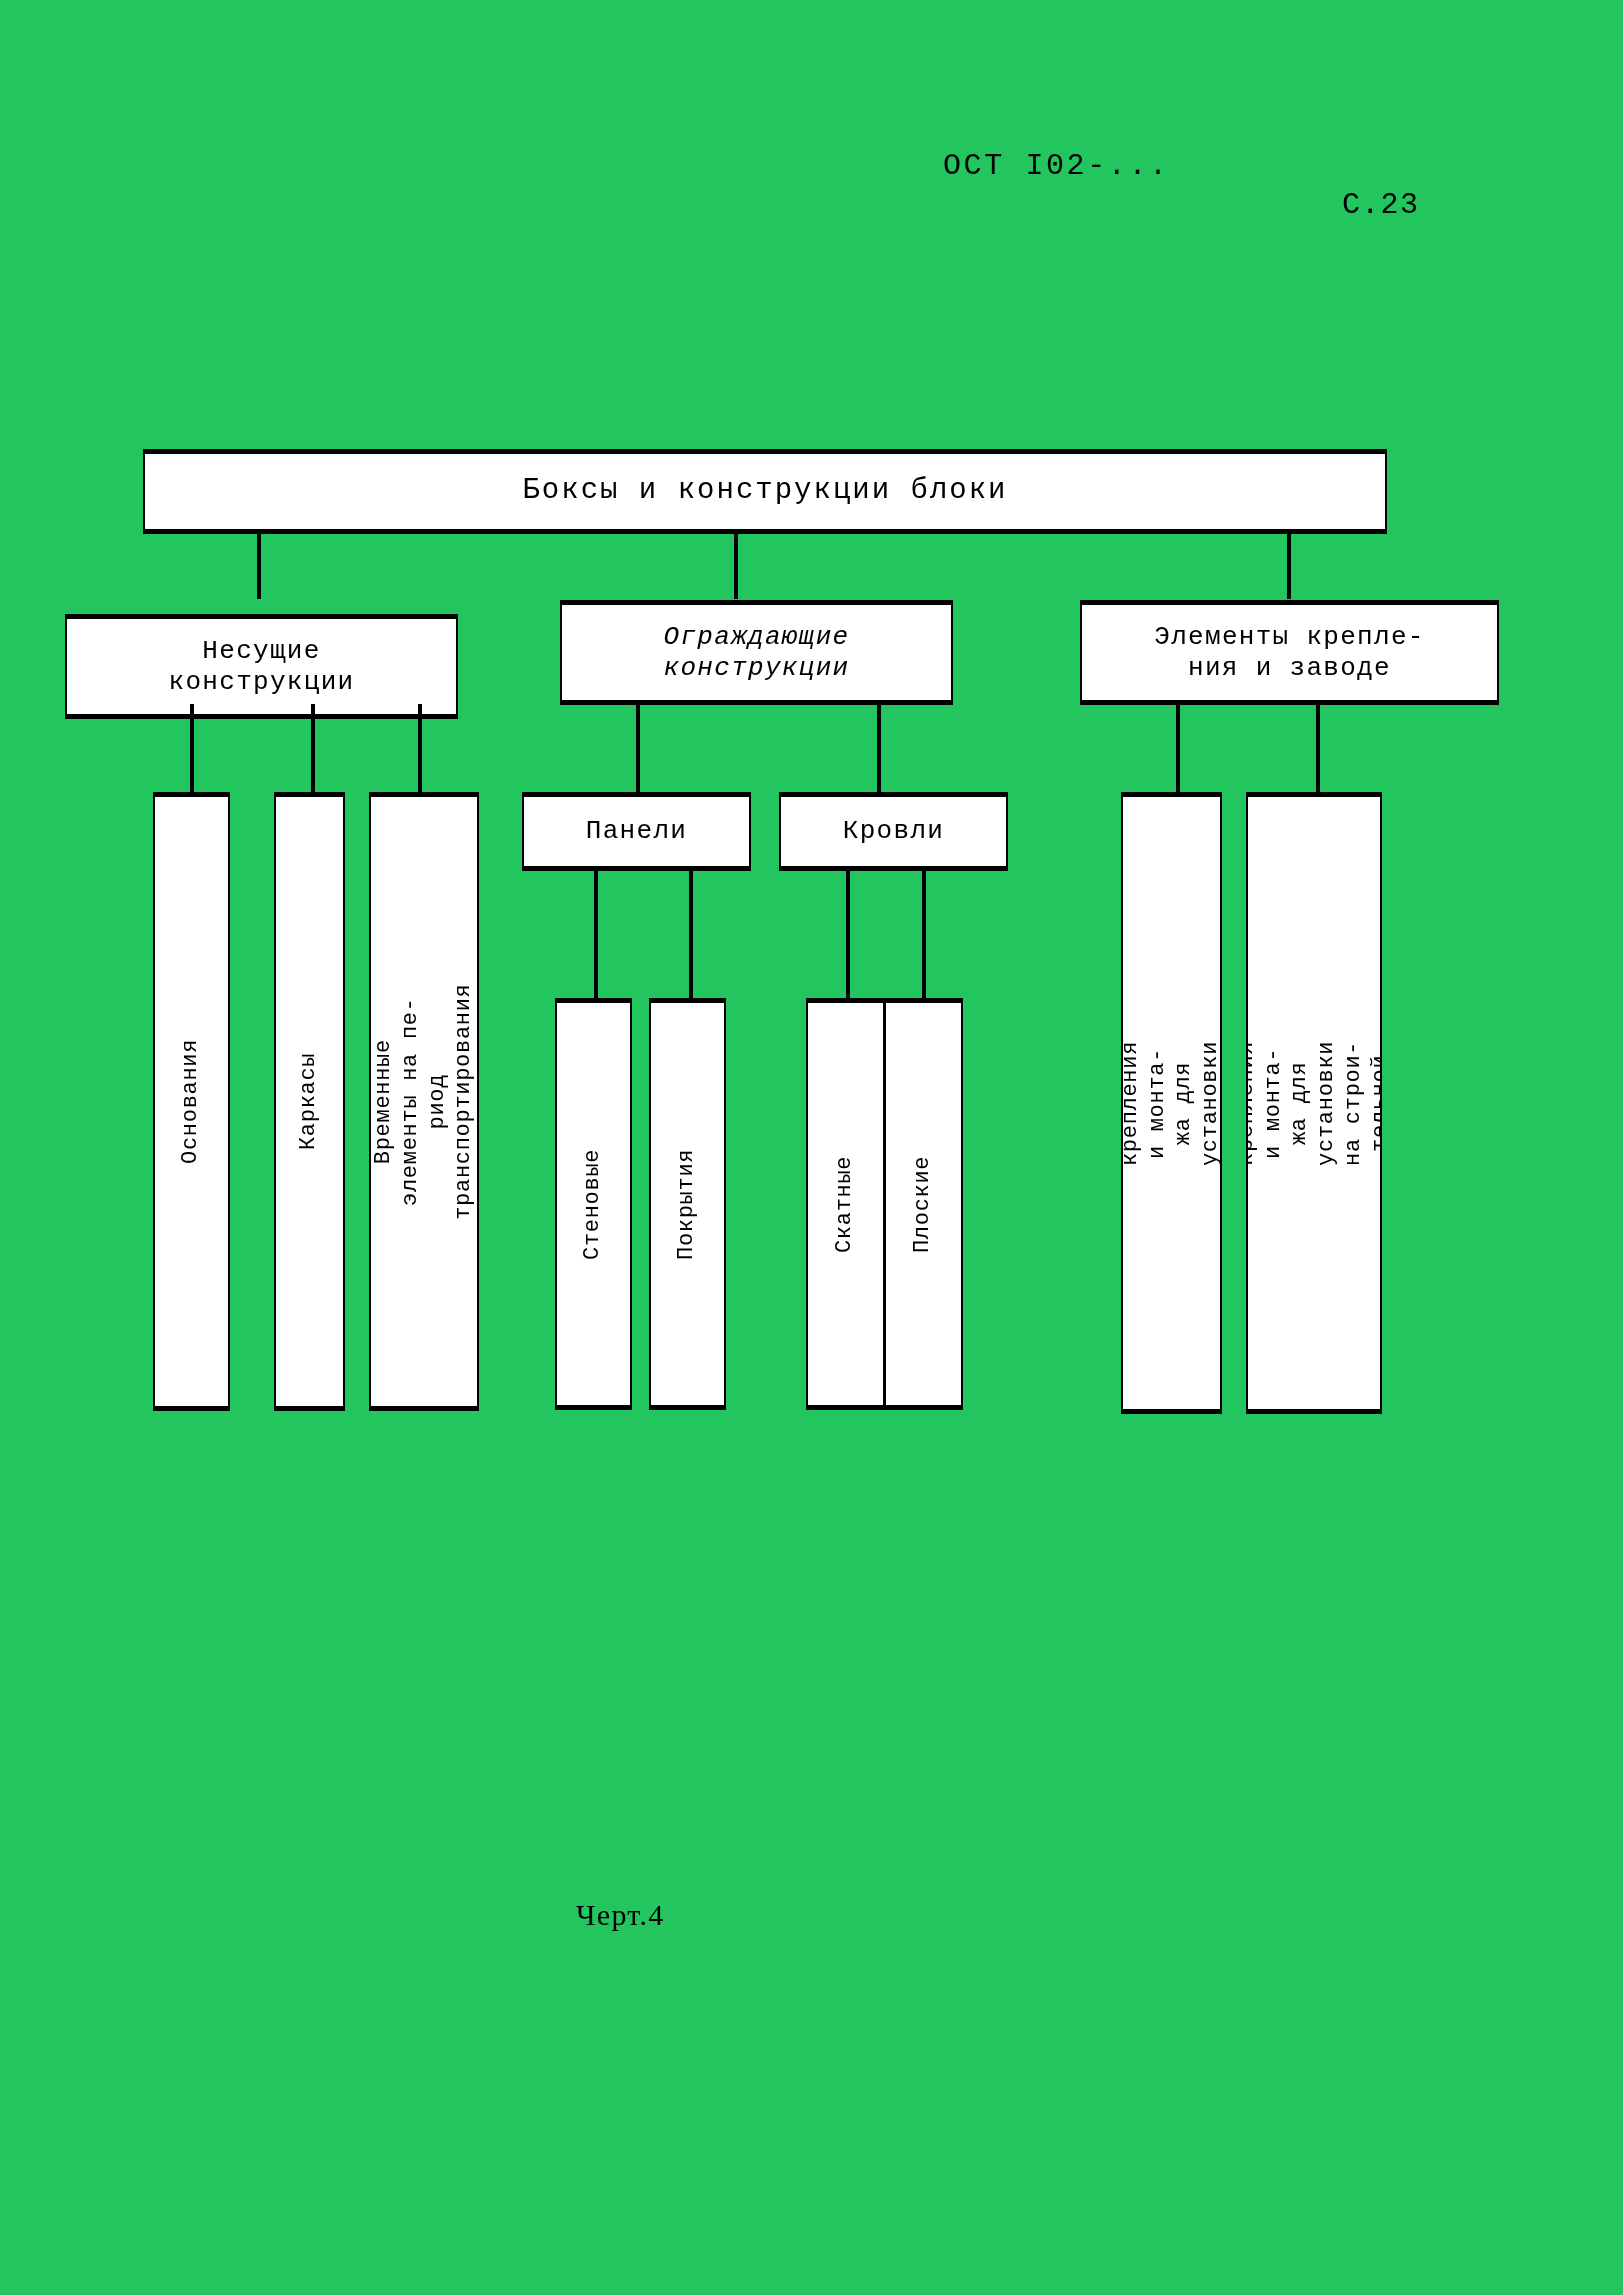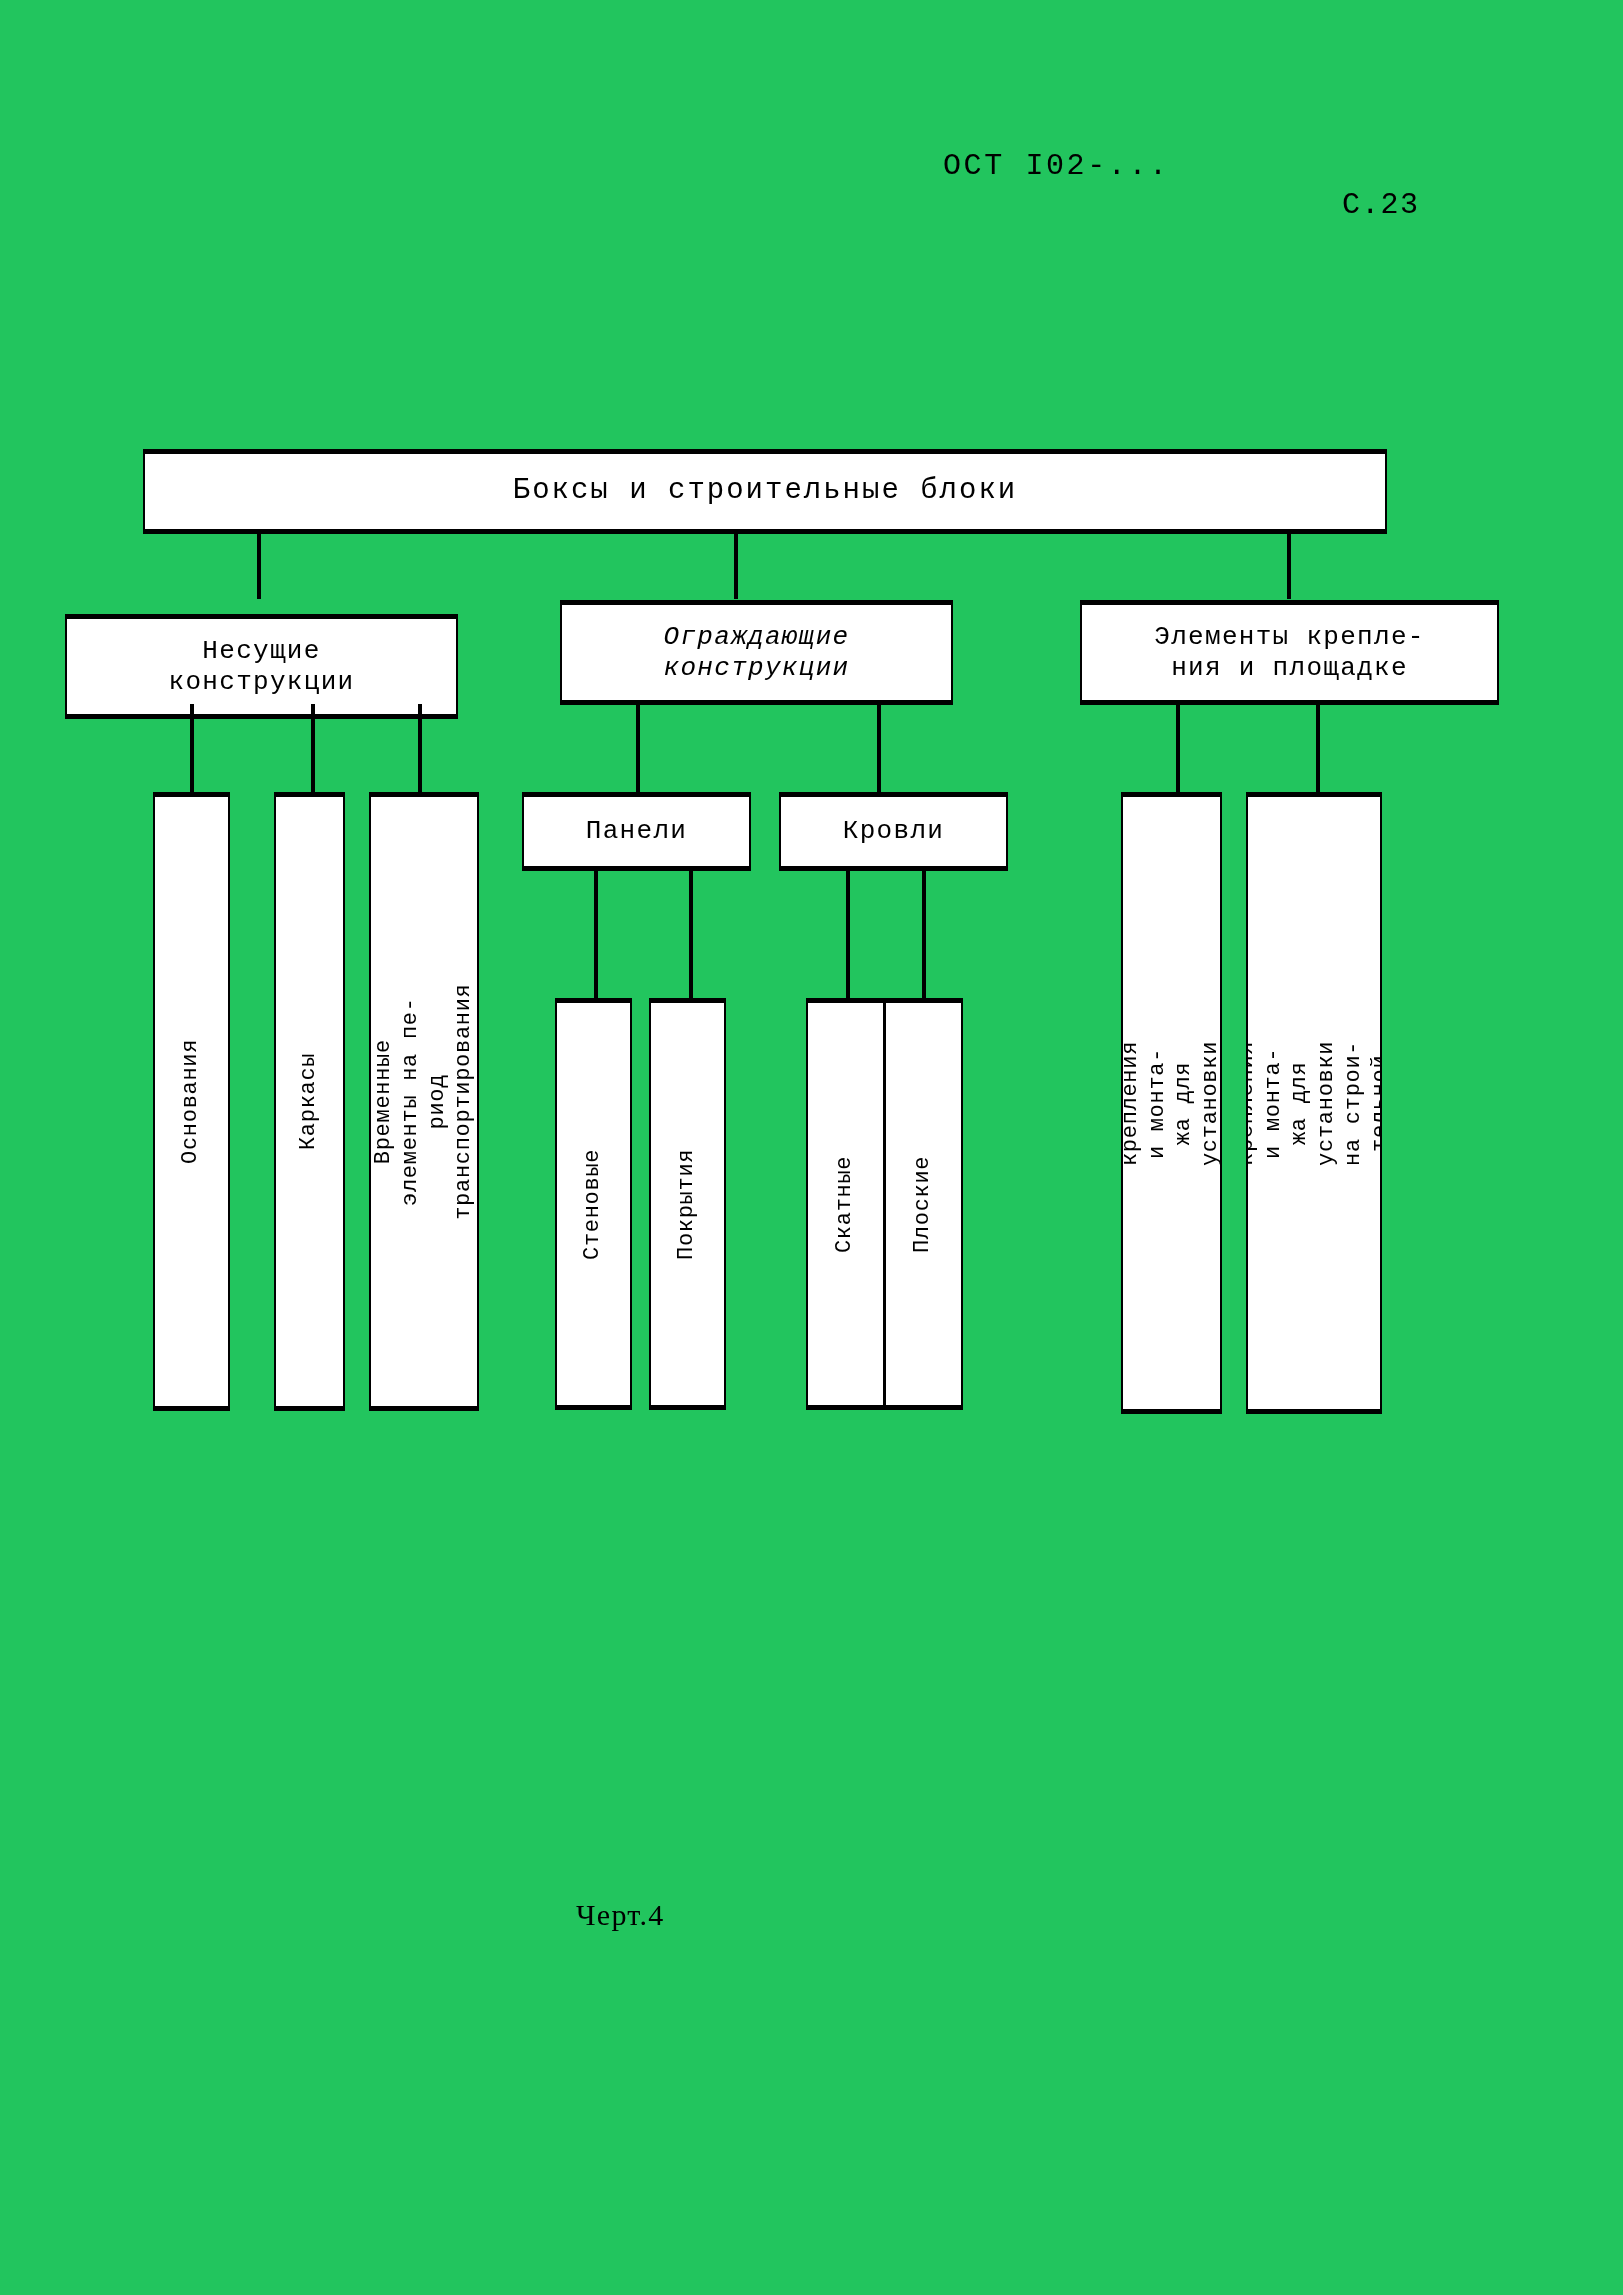--- a/index.html
+++ b/index.html
@@ -146,40 +146,40 @@
 <div id="page">
 
   <div class="header">
     <div class="header-doc">ОСТ I02-...</div>
     <div class="header-page">С.23</div>
   </div>
 
   <div id="diagram">
 
     <div class="node h-node root" style="left:143px; top:449px; width:1244px; height:85px;">
-      <span class="label">Боксы и строительные блоки</span>
+      <span class="label">Боксы и конструкции блоки</span>
     </div>
 
     <div class="connector vert" style="left:257px; top:534px; height:65px;"></div>
     <div class="connector vert" style="left:734px; top:534px; height:65px;"></div>
     <div class="connector vert" style="left:1287px; top:534px; height:65px;"></div>
 
     <div class="node h-node" style="left:65px; top:614px; width:393px; height:105px;">
       <span class="label">Несущие
 конструкции</span>
     </div>
 
     <div class="node h-node" style="left:560px; top:600px; width:393px; height:105px;font-style:italic;">
       <span class="label">Ограждающие
 конструкции</span>
     </div>
 
     <div class="node h-node" style="left:1080px; top:600px; width:419px; height:105px;">
       <span class="label">Элементы крепле-
-ния и площадке</span>
+ния и заводе</span>
     </div>
 
     <div class="connector vert" style="left:190px; top:704px; height:88px;"></div>
     <div class="connector vert" style="left:311px; top:704px; height:88px;"></div>
     <div class="connector vert" style="left:418px; top:704px; height:88px;"></div>
 
     <div class="node v-node" style="left:153px; top:792px; width:77px; height:619px;">
       <span class="vwrap">
         <span class="label">Основания</span>
       </span>

